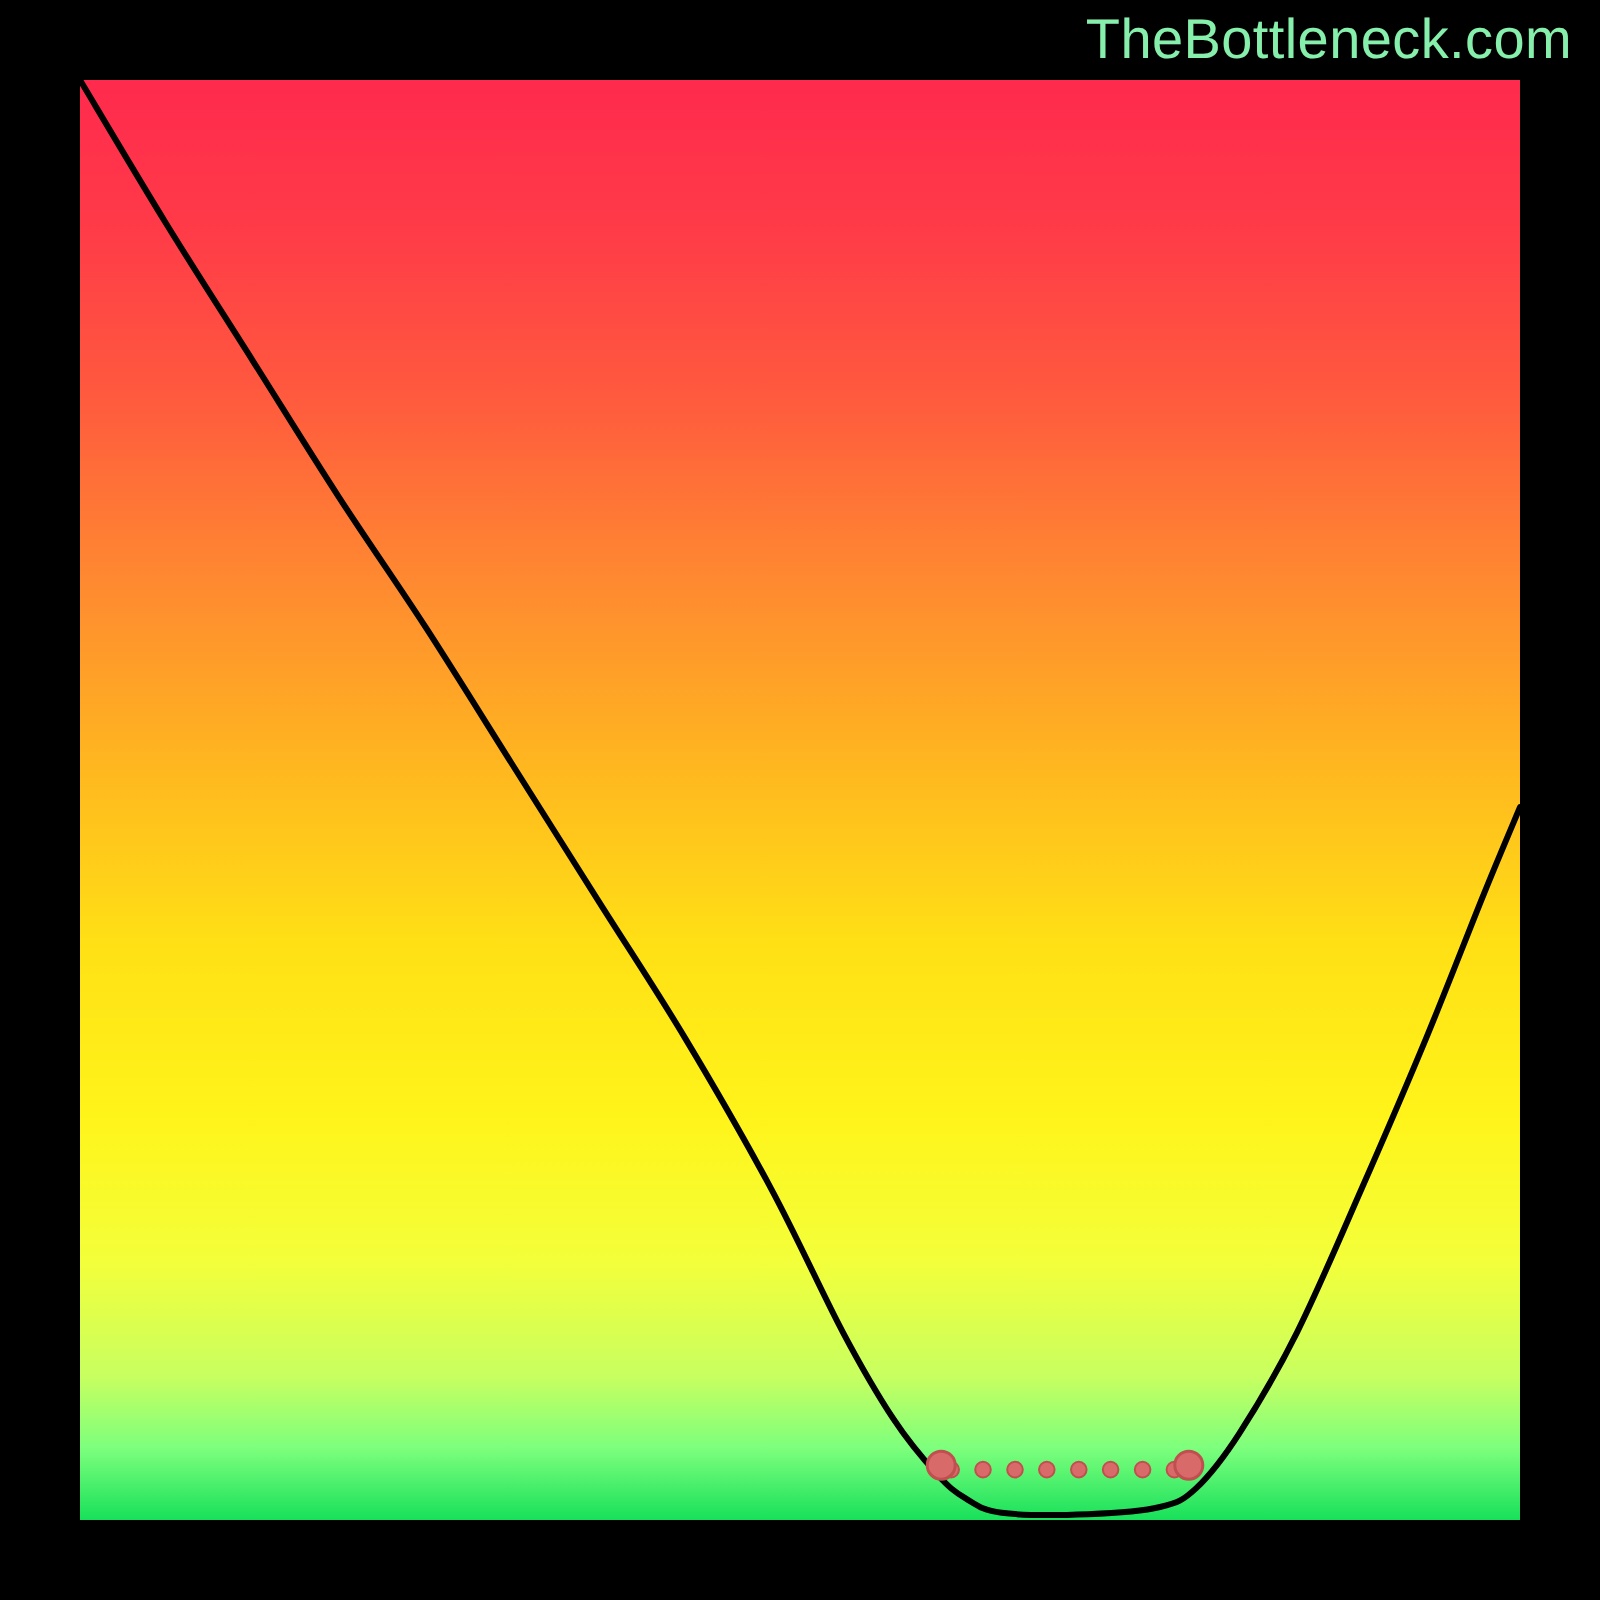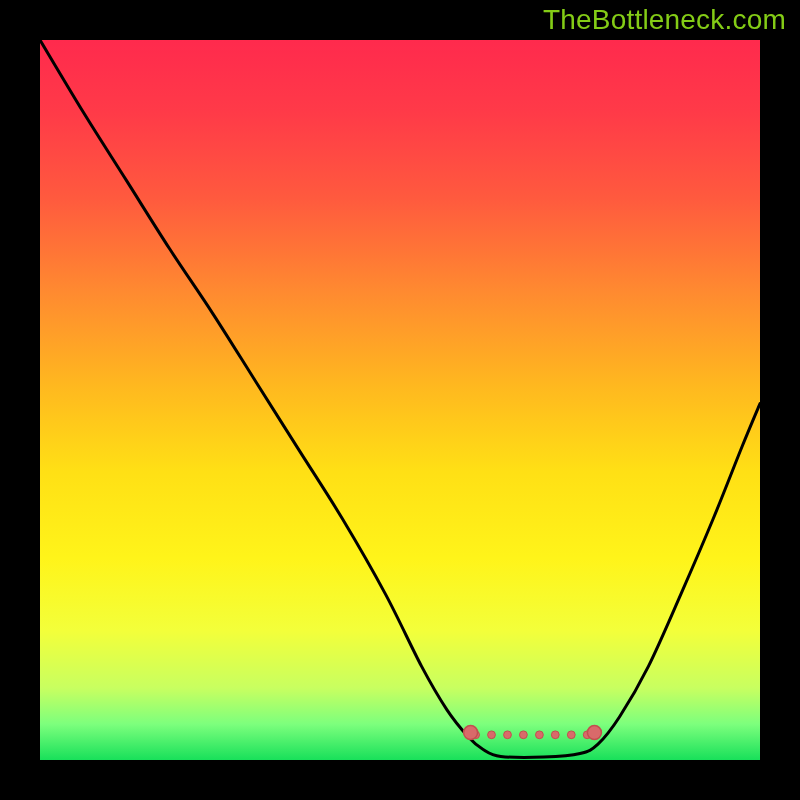--- a/index.html
+++ b/index.html
@@ -15,21 +15,21 @@
     width: 800px;
     height: 800px;
   }
   .watermark {
     position: absolute;
     top: 4px;
     right: 14px;
     font-family: Arial, Helvetica, sans-serif;
     font-size: 28px;
     font-weight: 500;
-    color: #84cc16;
+    color: #86efac;
     letter-spacing: 0.2px;
     z-index: 4;
   }
   .plot-area {
     position: absolute;
     left: 40px;
     top: 40px;
     width: 720px;
     height: 720px;
     overflow: hidden;

